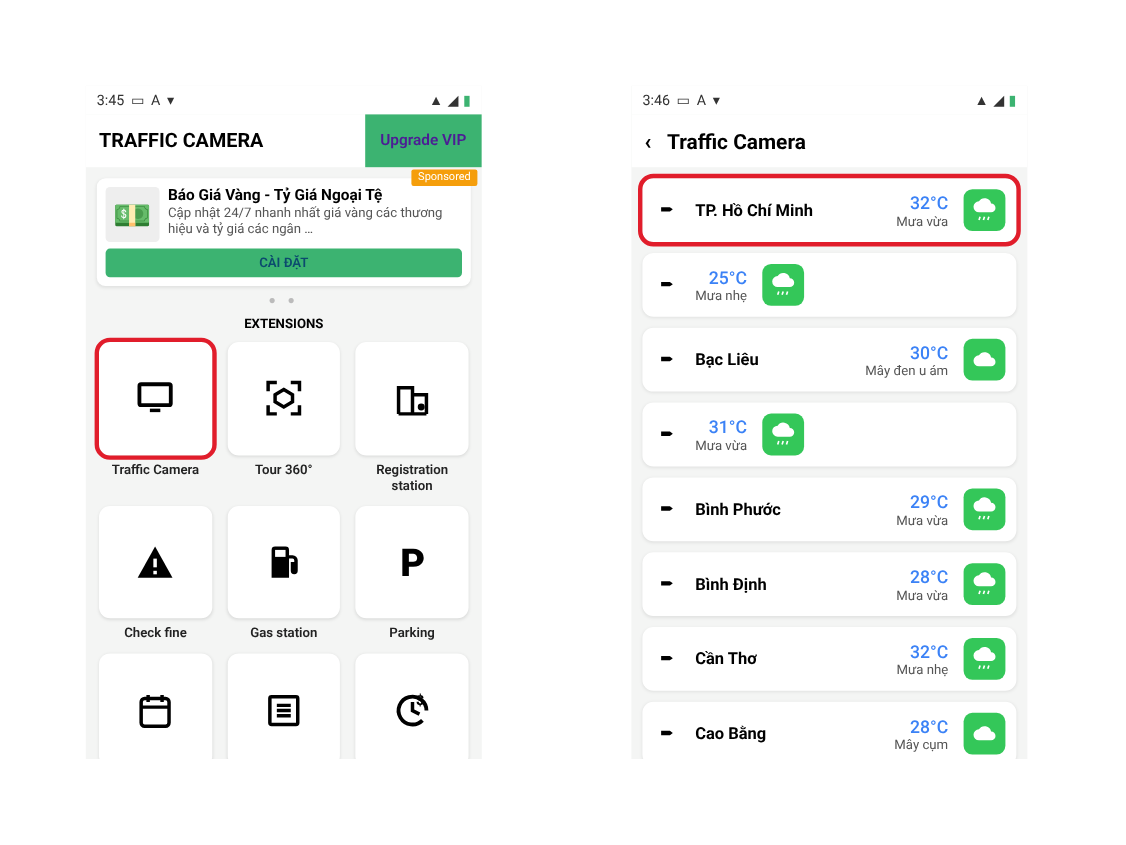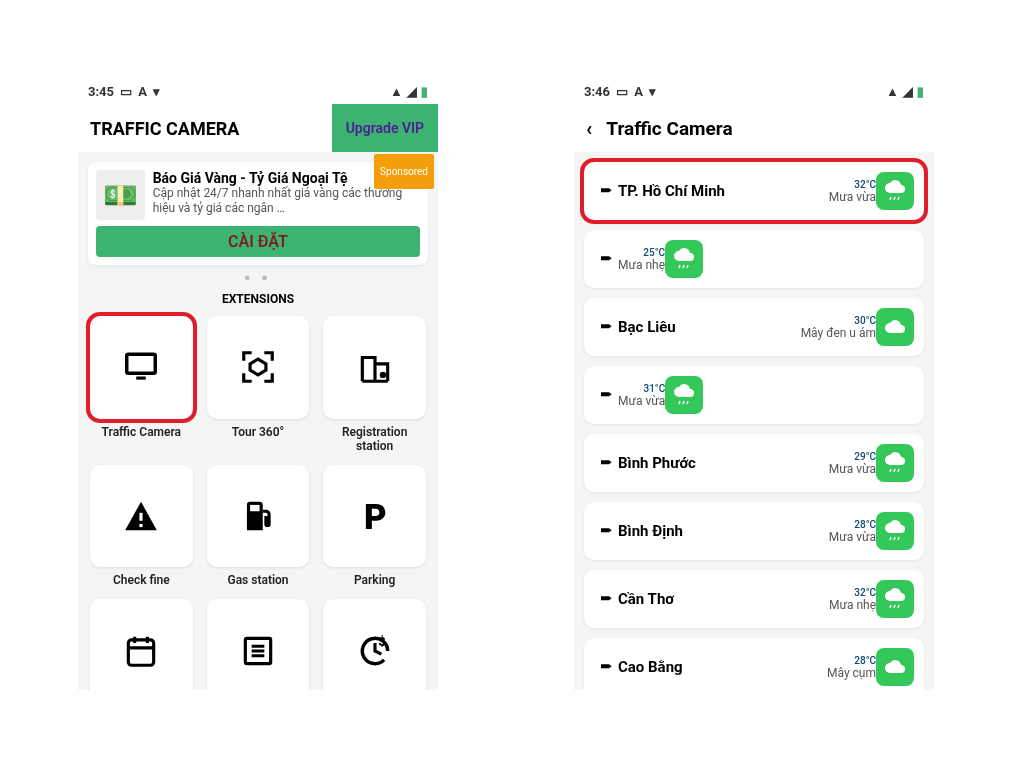--- a/index.html
+++ b/index.html
@@ -17,21 +17,20 @@
 
   .status-bar {
     height: 26px;
     background: #ffffff;
     display: flex;
     align-items: center;
     justify-content: space-between;
     padding: 0 10px;
     font-size: 13px;
     color: #333;
-    font-weight: bold;
   }
   .status-left { display: flex; align-items: center; gap: 6px; }
   .status-right { display: flex; align-items: center; gap: 4px; }
 
   
   .app-header {
     height: 48px;
     background: #ffffff;
     display: flex;
     align-items: center;
@@ -65,28 +64,28 @@
   }
   .ad-body { display: flex; gap: 8px; }
   .ad-img {
     width: 70px; height: 50px; background: #eee; border-radius: 4px;
     display: flex; align-items: center; justify-content: center; font-size: 28px;
   }
   .ad-text h4 { font-size: 14px; font-weight: 700; }
   .ad-text p  { font-size: 12px; color: #555; line-height: 1.25; max-height: 30px; overflow: hidden; }
   .ad-install {
     margin-top: 6px;
-    background: #3cb371; color: #7f1d1d; border: none;
+    background: #3cb371; color: #0c4a6e; border: none;
     border-radius: 4px; padding: 6px 0;
-    font-size: 16px; font-weight: 600; text-align: center;
+    font-size: 12px; font-weight: 600; text-align: center;
   }
   .ad-sponsored {
     position: absolute; top: -8px; right: -6px;
     background: #f59e0b; color: #fff;
-    font-size: 10px; padding: 12px 6px; border-radius: 2px;
+    font-size: 10px; padding: 2px 6px; border-radius: 2px;
   }
 
   .dots { text-align: center; margin: 4px 0 8px; color: #bbb; font-size: 11px; letter-spacing: 4px; }
 
   .section-title { text-align: center; font-weight: 700; font-size: 12px; margin: 6px 0 10px; }
 
   .ext-grid {
     display: grid;
     grid-template-columns: repeat(3, 1fr);
     gap: 12px 14px;
@@ -111,28 +110,28 @@
     font-size: 19px; font-weight: 700;
     gap: 14px;
   }
   .back-chevron { font-size: 20px; font-weight: 700; }
 
   .city-list { padding: 10px; display: flex; flex-direction: column; gap: 10px; }
   .city-card {
     background: #fff;
     border-radius: 10px;
     padding: 10px 10px 10px 12px;
-    display: flex; align-items: center; gap: 0;
+    display: flex; align-items: center; gap: 14px;
     box-shadow: 0 1px 3px rgba(0,0,0,.08);
   }
   .city-card.highlight { outline: 4px solid #e11d2b; }
   .cam-ic { font-size: 18px; }
   .city-name { flex: 1; font-size: 15px; font-weight: 700; }
   .city-right { text-align: right; font-size: 12px; color: #555; }
-  .city-right .temp { font-size: 10px; font-weight: 500; color: #0c4a6e; }
+  .city-right .temp { font-size: 16px; font-weight: 500; color: #3b82f6; }
   .weather-ic {
     width: 38px; height: 38px; border-radius: 8px;
     background: #34c759;
     display: flex; align-items: center; justify-content: center;
     font-size: 20px; color: #fff;
   }
 
   
   svg { display: block; }
 </style>

